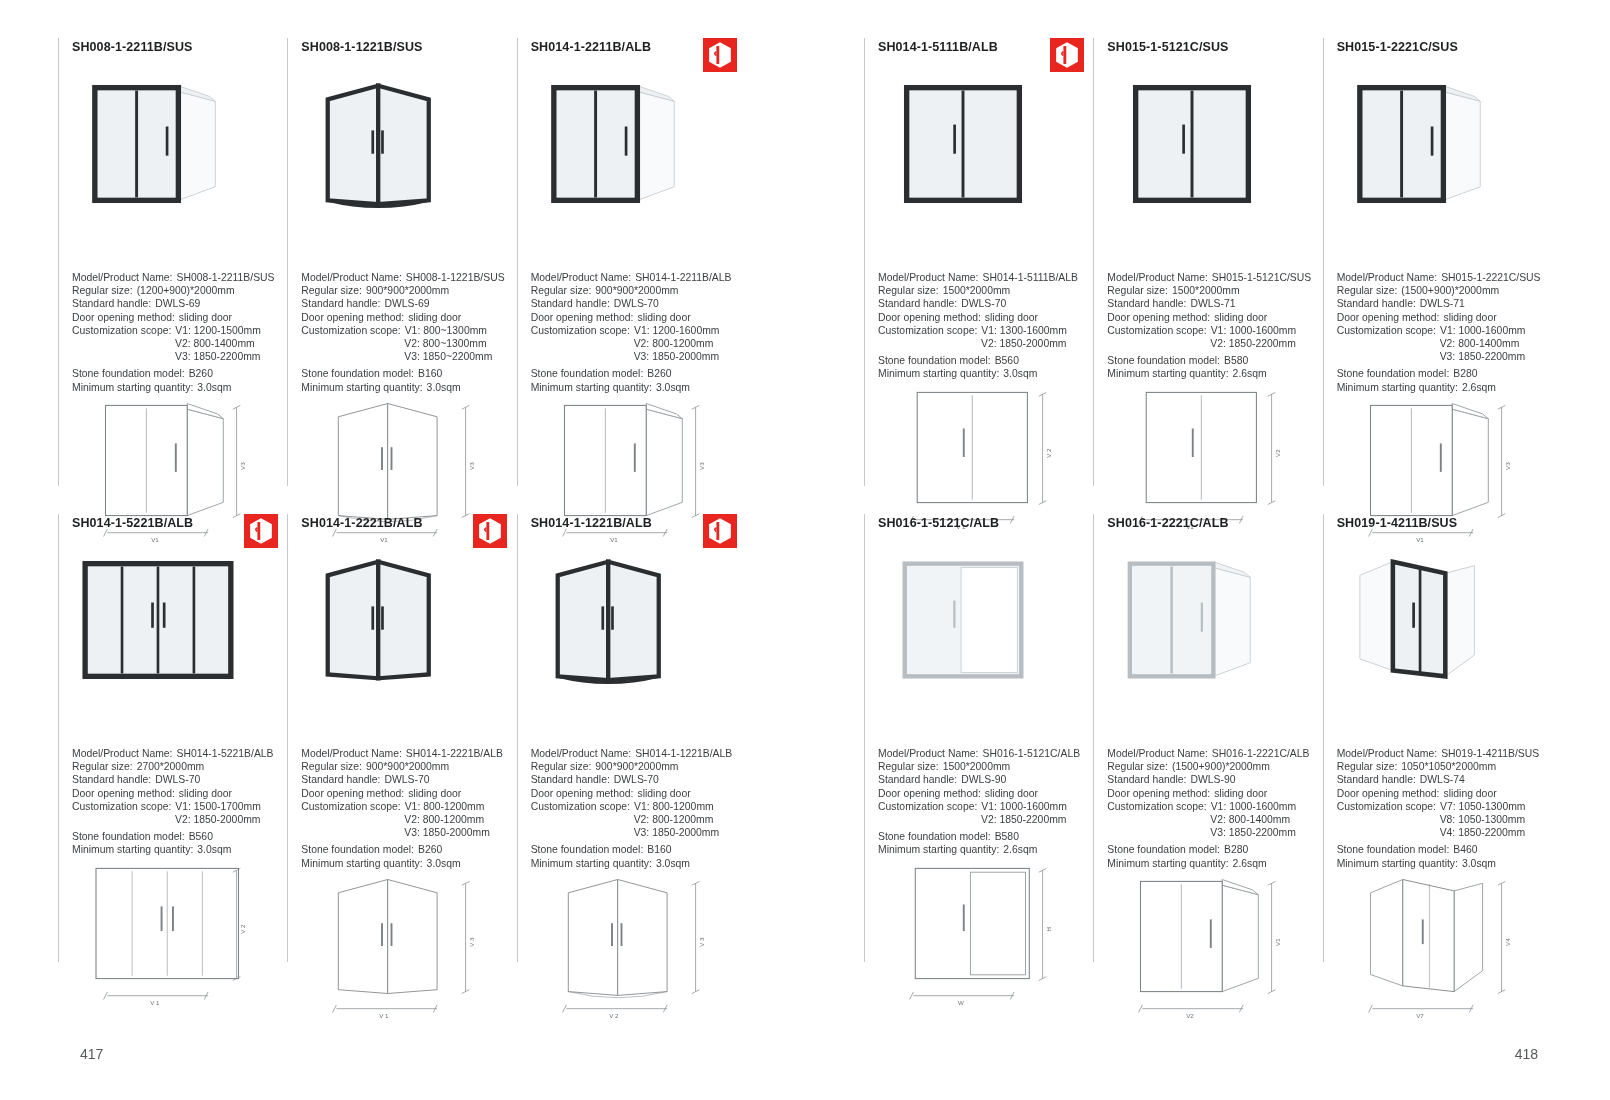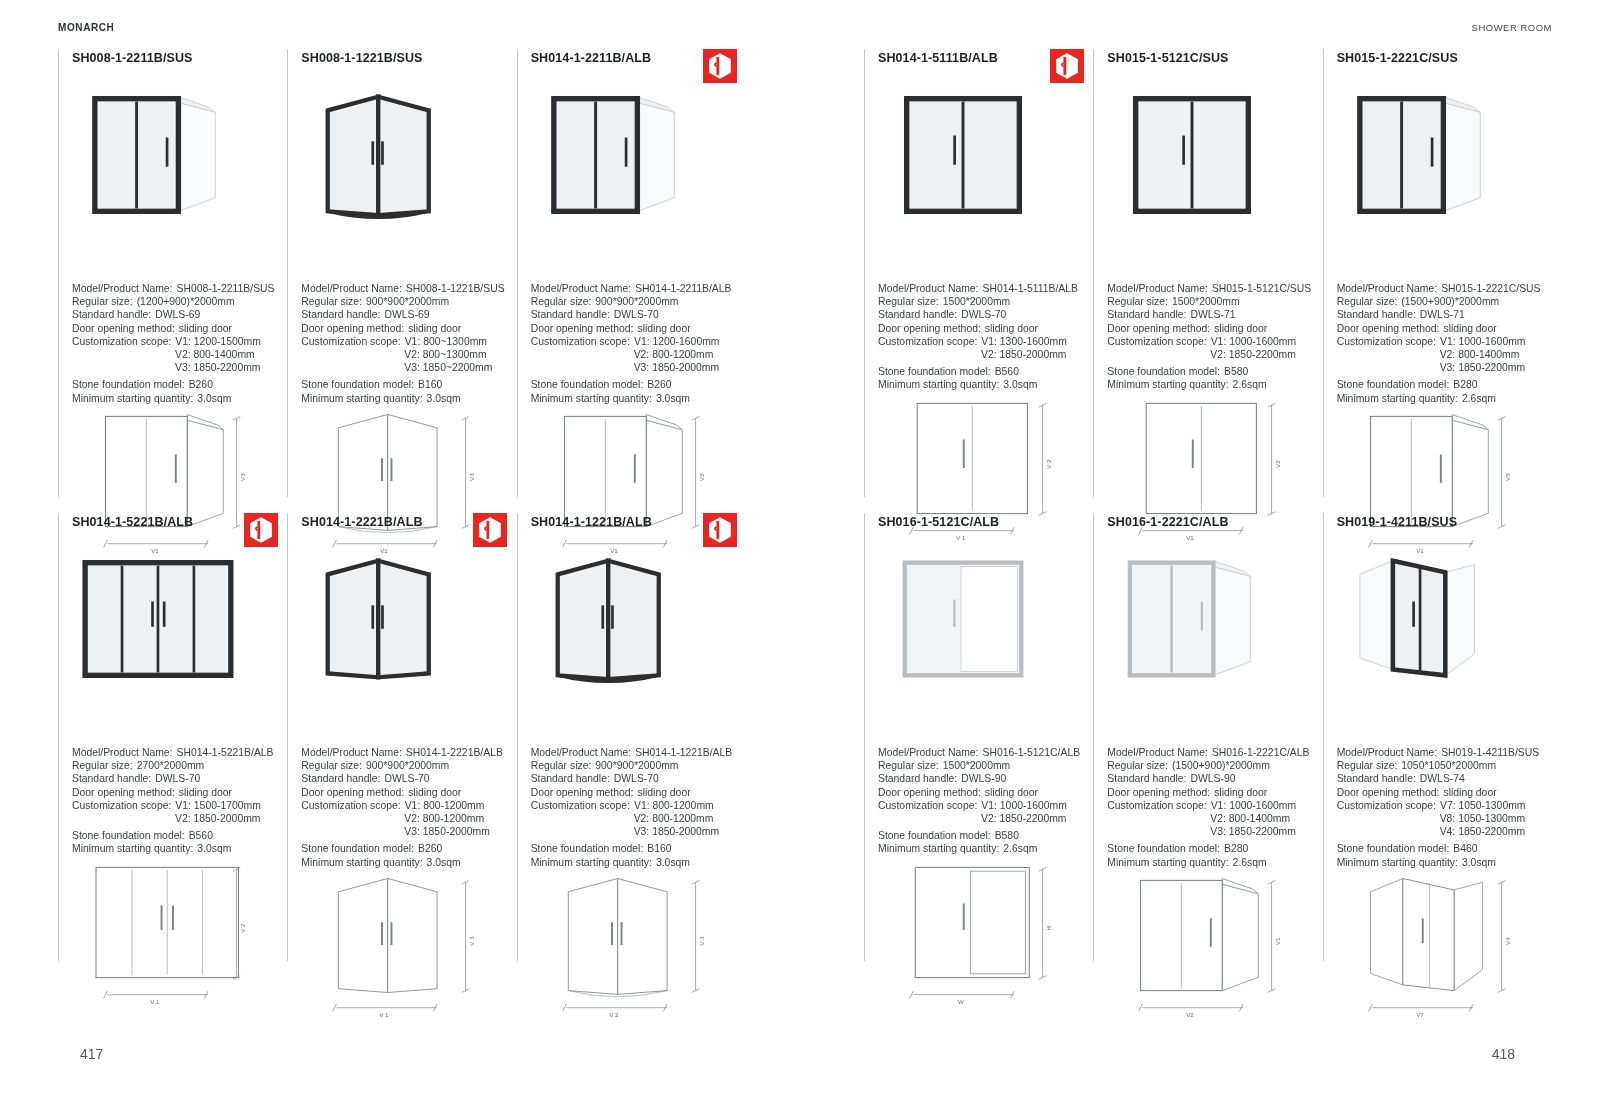--- a/index.html
+++ b/index.html
@@ -5,21 +5,21 @@
   * { margin:0; padding:0; box-sizing:border-box; }
   html,body { width:1610px; height:1100px; background:#ffffff; overflow:hidden;
               font-family:"Liberation Sans", sans-serif; color:#3c4043; }
   .spread { position:relative; width:1610px; height:1100px; padding:22px 58px 0 58px; }
 
   .topbar { display:flex; justify-content:space-between; align-items:flex-start; }
   .brand { font-size:10px; font-weight:700; letter-spacing:.6px; color:#2e3133; }
   .section { font-size:9.5px; letter-spacing:.5px; color:#44484b; }
 
   .pages { display:flex; justify-content:space-between; margin-top:16px; }
-  .page { width:688px; display:grid; grid-template-columns:repeat(3,1fr); row-gap:16px; }
+  .page { width:688px; display:grid; grid-template-columns:repeat(3,1fr); row-gap:28px; }
 
   .cell { border-left:1px solid #c6c8ca; padding-left:13px; height:448px;
           display:flex; flex-direction:column; width:226px; }
   .cell-head { display:flex; justify-content:space-between; align-items:flex-start; min-height:38px; }
   .title { font-size:12.5px; font-weight:700; color:#1d1f21; letter-spacing:.1px; padding-top:2px; }
   .badge { width:34px; height:34px; flex:0 0 34px; margin-right:6px; }
   .badge svg { width:34px; height:34px; display:block; }
 
   .photo { height:140px; margin:0 0 12px 0; display:flex; align-items:center; }
   .photo svg { width:170px; height:136px; }
@@ -28,30 +28,26 @@
   .spec-line { display:flex; gap:4px; white-space:nowrap; }
   .spec-line.indent { padding-left:99px; }
   .spec-label { white-space:nowrap; }
   .spec-value { white-space:nowrap; }
 
   .sketch { margin:auto 0 2px 16px; }
   .sketch svg { width:168px; height:152px; }
 
   .pagenum { position:absolute; bottom:38px; font-size:14px; color:#55585a; }
   .pagenum.left { left:80px; }
-  .pagenum.right { right:95px; }
+  .pagenum.right { right:72px; }
 </style>
 </head>
 <body>
 
 <div class="spread">
-  <div class="topbar">
-    <span class="brand">MONARCH</span>
-    <span class="section">SHOWER ROOM</span>
-  </div>
   <div class="pages">
     <div class="page" id="page-left">
         <div class="cell">
     <div class="cell-head">
       <h3 class="title">SH008-1-2211B/SUS</h3>
       <span class="badge" style="visibility: hidden;">
         <svg viewBox="0 0 36 36">
           <rect width="36" height="36" fill="#e8251f"></rect>
           <path d="M18 4.5 L29.5 10.8 V25.2 L18 31.5 L6.5 25.2 V10.8 Z" fill="#ffffff"></path>
           <rect x="14.2" y="8.5" width="3" height="19" fill="#e8251f"></rect>

